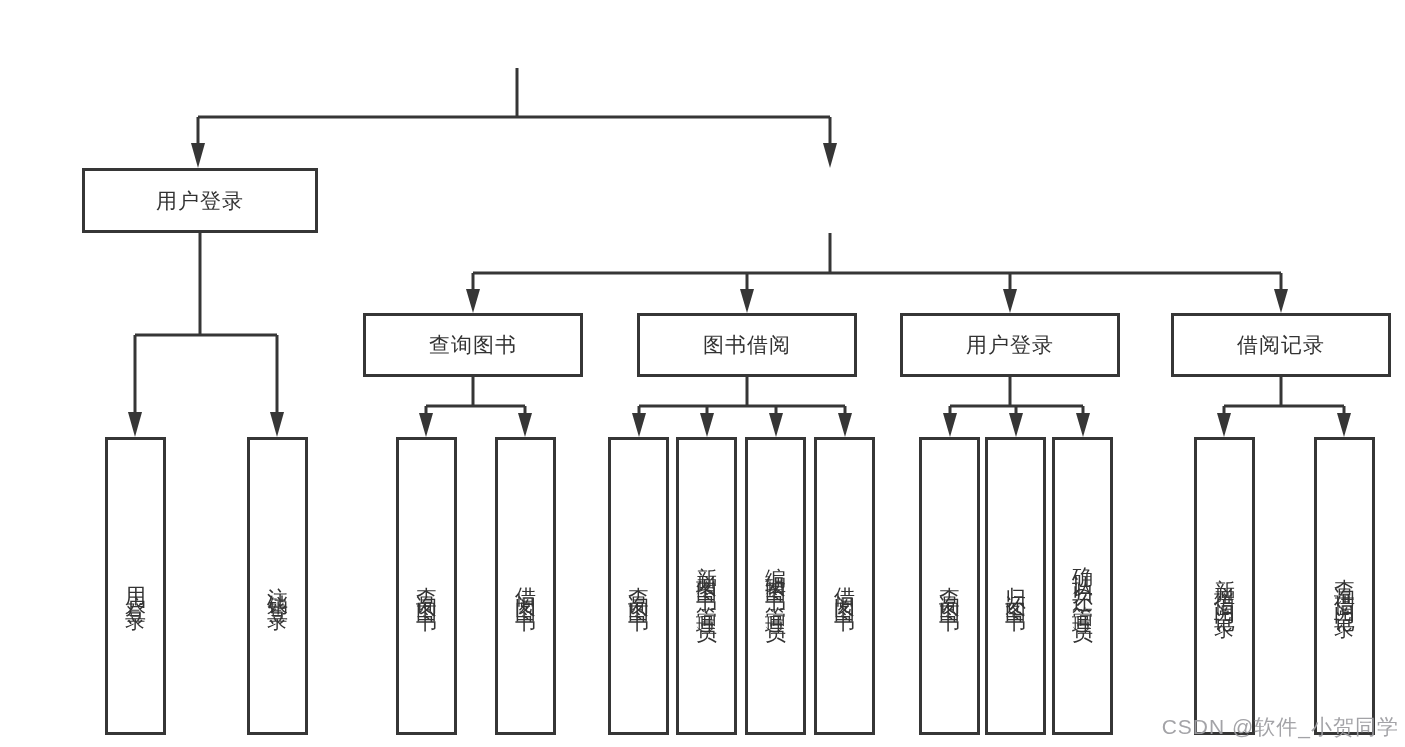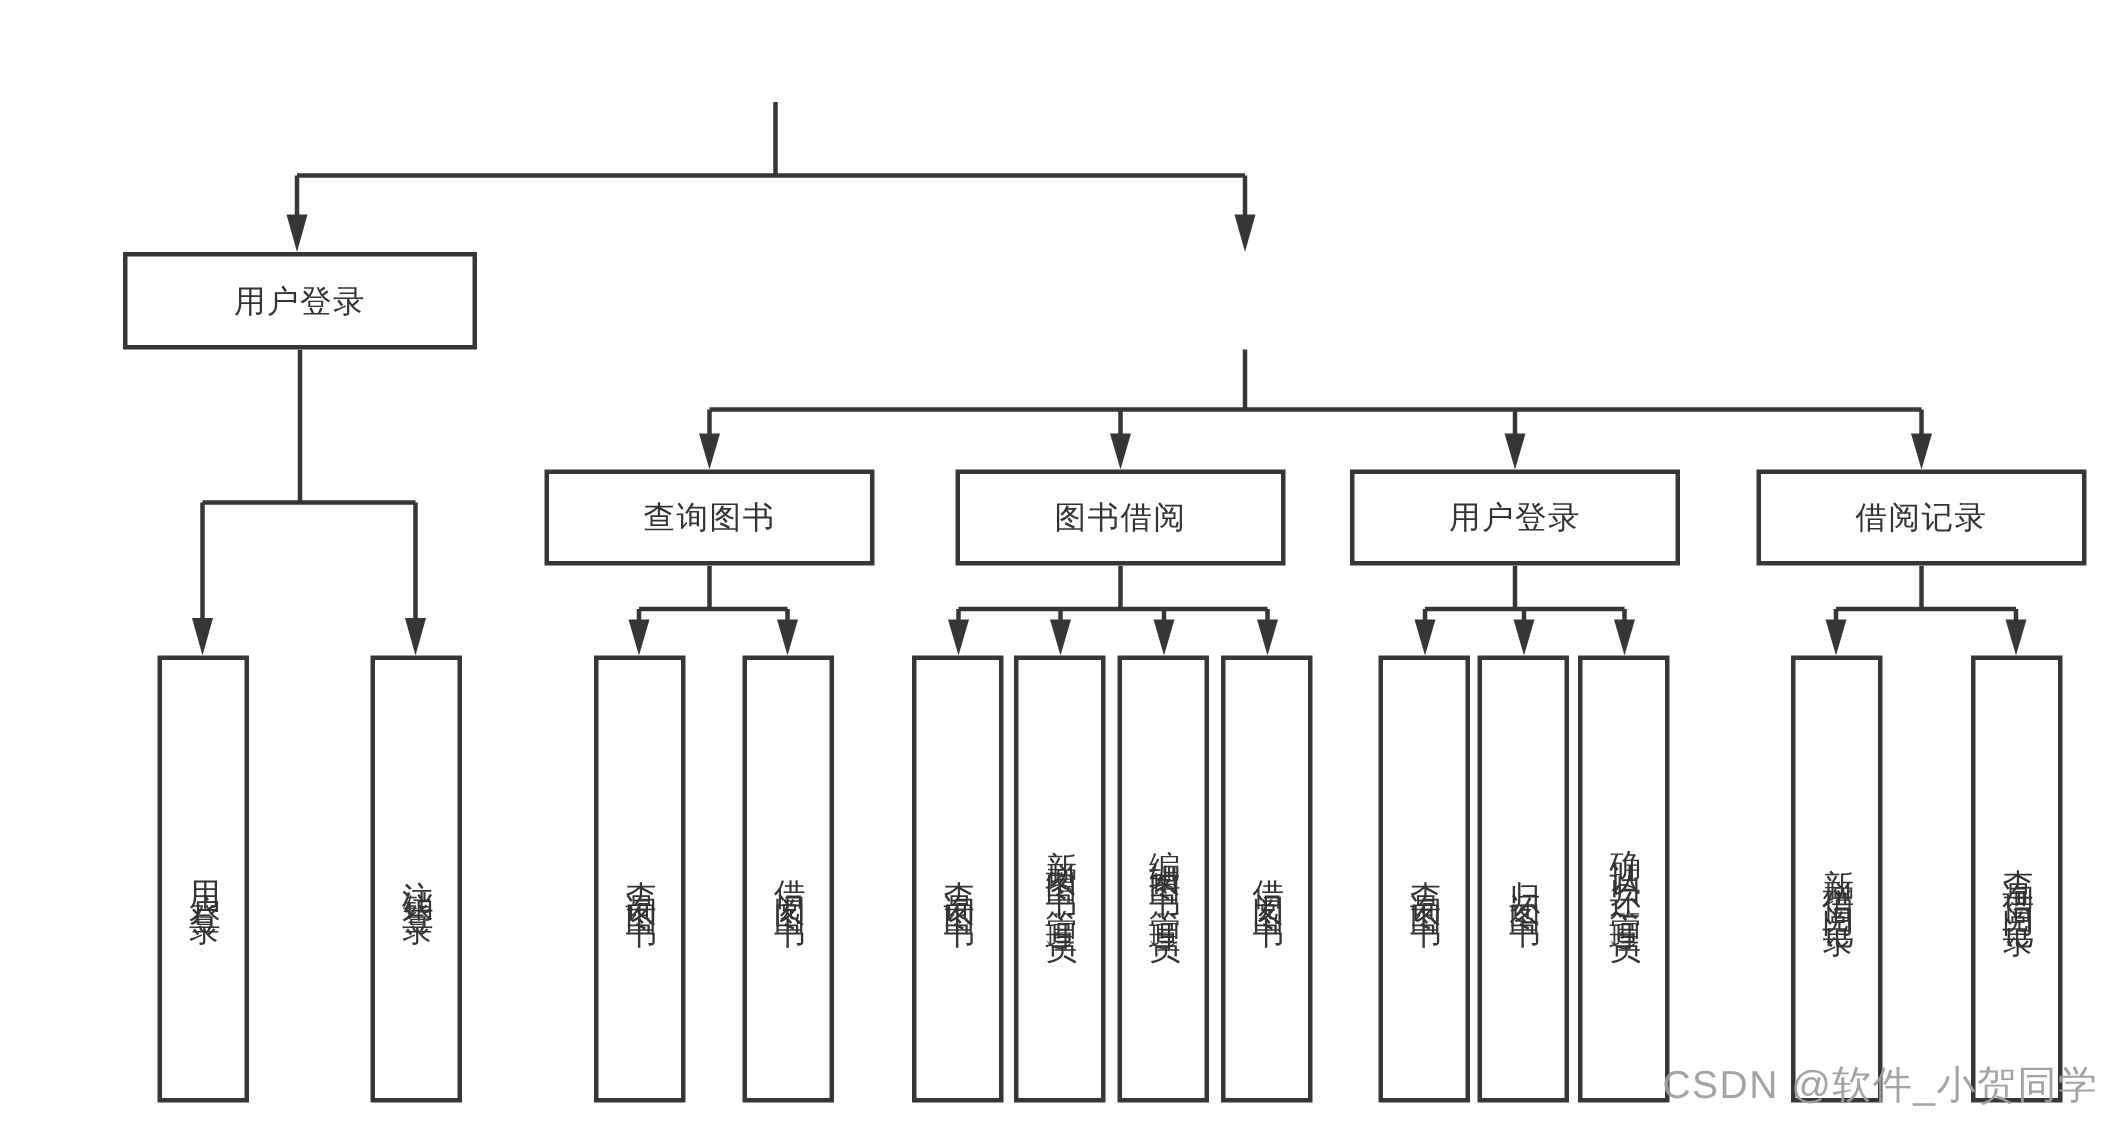--- a/index.html
+++ b/index.html
@@ -24,21 +24,21 @@
   .node.vertical span{
     writing-mode:vertical-lr;
     text-orientation:mixed;
     letter-spacing:8px;
     font-size:21px;
     white-space:nowrap;
   }
   .watermark{
     position:absolute;
     right:6px;bottom:6px;
-    font-size:26px;
+    font-size:21px;
     color:rgba(158,158,162,0.95);
     letter-spacing:1px;
     z-index:9;
     margin-left:20px;
   }
 </style>
 </head>
 <body>
 
 <div class="stage">

